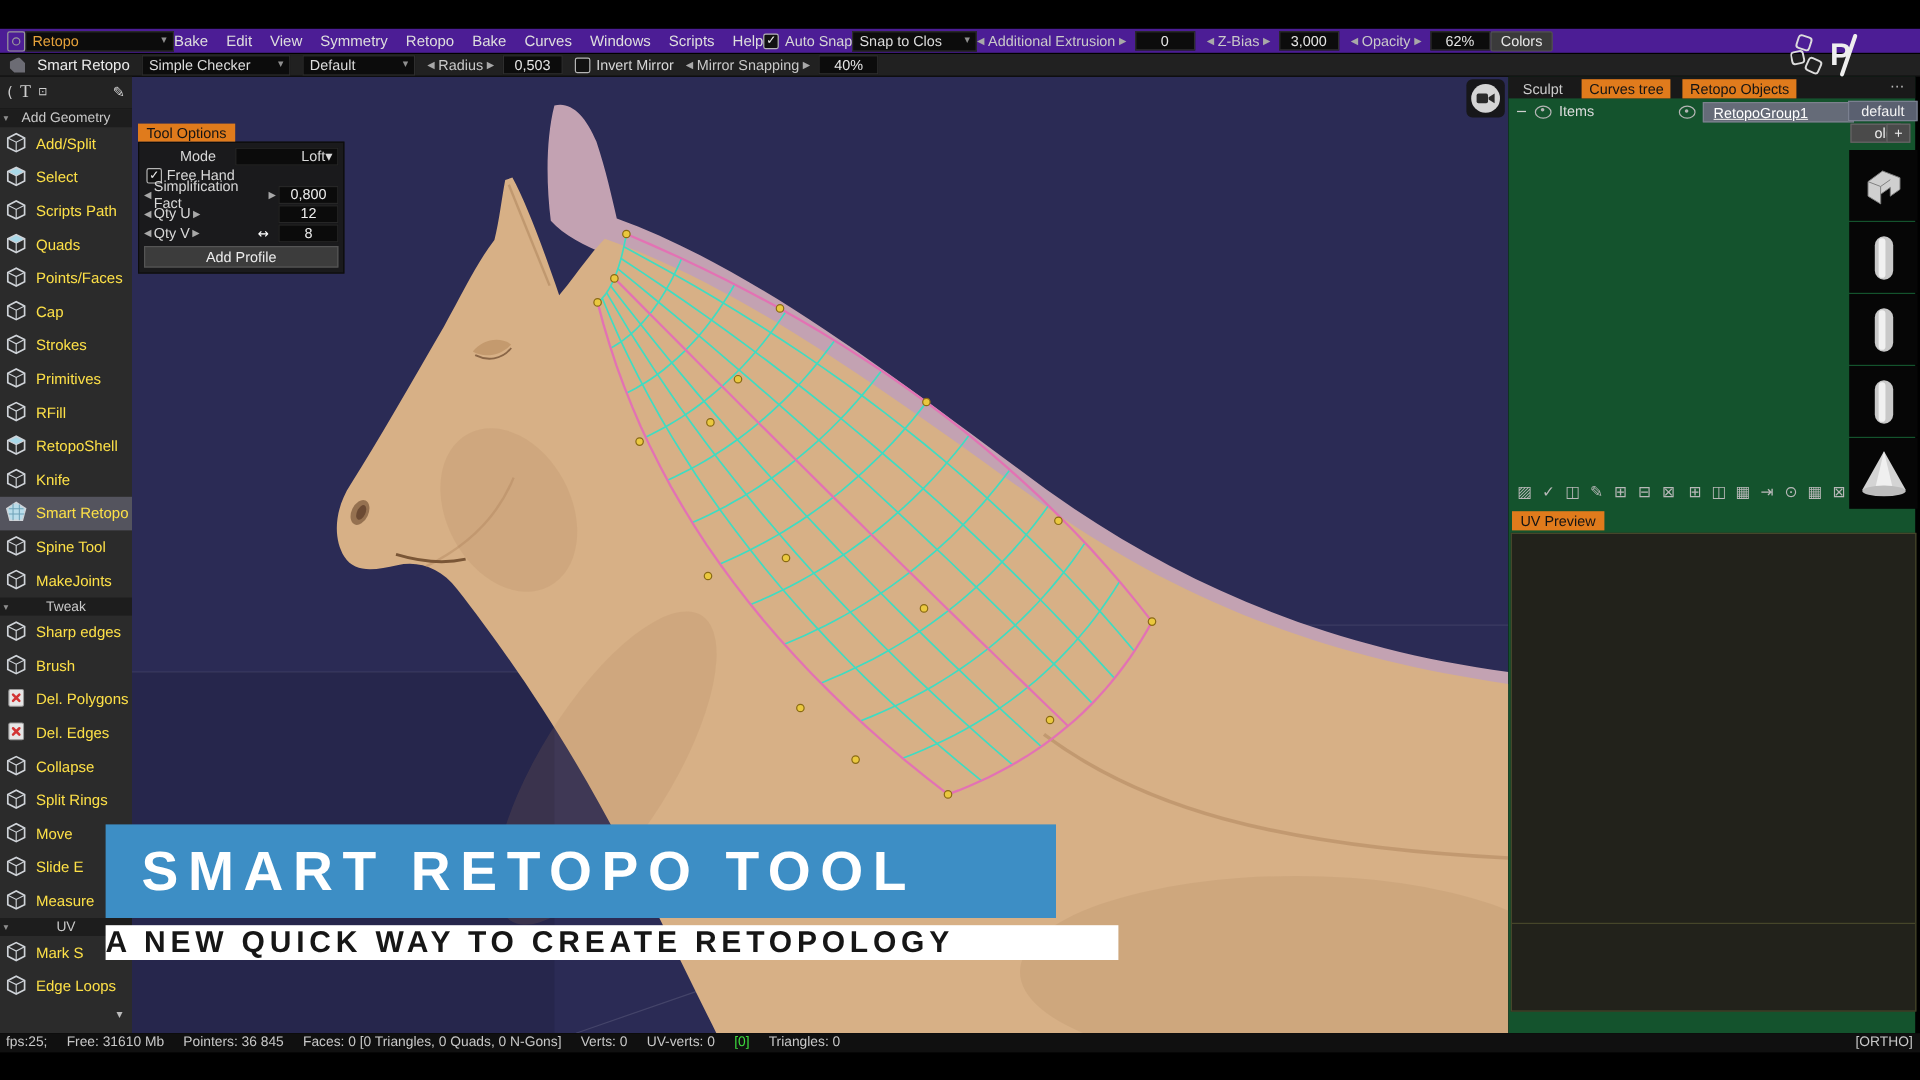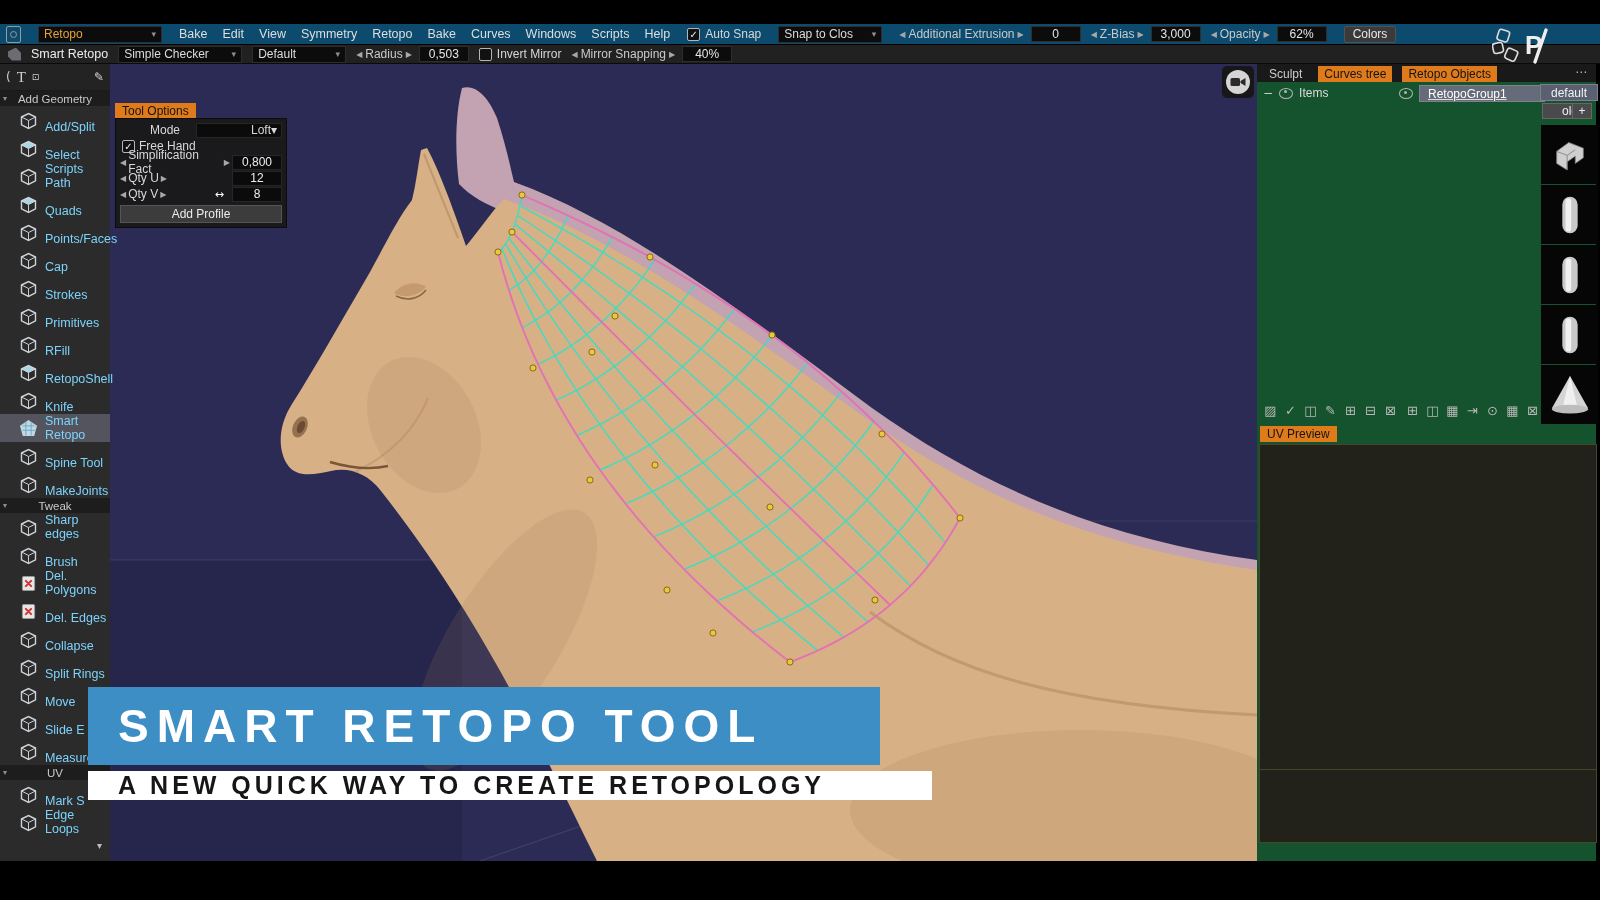--- a/index.html
+++ b/index.html
@@ -2,22 +2,22 @@
 <html><head>
 <meta charset="utf-8">
 <style>
   html,body{margin:0;padding:0;background:#000;}
   .stage{position:relative;width:1600px;height:900px;background:#000;overflow:hidden;
          font-family:"Liberation Sans",sans-serif;color:#d6d6d6;font-size:12px;
          -webkit-font-smoothing:antialiased;}
   .glyph,.arr,.caret,.dots,.minus,.check,.resize{font-family:"DejaVu Sans",sans-serif;}
 
   
-  .menubar{position:absolute;left:0;top:24px;width:1600px;height:21px;background:#0c4a6e;
-           display:flex;align-items:center;gap:17px;padding-left:6px;box-sizing:border-box;
+  .menubar{position:absolute;left:0;top:24px;width:1600px;height:21px;background:#4c1d95;
+           display:flex;align-items:center;gap:0;padding-left:6px;box-sizing:border-box;
            border-bottom:1px solid #000;}
   .appicon{width:13px;height:15px;border:1px solid #9a9a9a;border-radius:2px;position:relative;flex:0 0 auto;}
   .appicon::after{content:"";position:absolute;left:3px;top:4px;width:5px;height:5px;border:1px solid #9a9a9a;border-radius:50%;}
   .select{background:#0c0c0c;border:1px solid #2e2e2e;height:15px;display:flex;align-items:center;
           justify-content:space-between;padding:0 5px;gap:6px;color:#dcdcdc;}
   .select .caret{color:#8f8f8f;font-size:9px;}
   .mode-select{width:112px;color:#e6a23a;}
   .menus{display:flex;gap:15px;color:#dedede;font-size:12.5px;}
   .menus span{cursor:default;}
   .cb{width:11px;height:11px;border:1px solid #b5b5b5;border-radius:2px;display:inline-flex;
@@ -38,21 +38,21 @@
 
   
   .sidebar{position:absolute;left:0;top:64px;width:110px;height:797px;background:#2b2b2b;z-index:5;}
   .quickrow{height:26px;background:#232323;display:flex;align-items:center;gap:6px;padding:0 6px;
             color:#cfcfcf;border-bottom:1px solid #1a1a1a;}
   .quickrow .ttool{font-family:"Liberation Serif",serif;font-size:15px;}
   .quickrow .pencil{margin-left:auto;font-size:12px;color:#d8d8d8;}
   .sb-header{height:15px;background:#1d1d1d;color:#c9c9c9;font-size:11.5px;display:flex;
              align-items:center;justify-content:center;gap:4px;position:relative;}
   .sb-header .caret{position:absolute;left:3px;font-size:8px;color:#8f8f8f;}
-  .sb-item{height:28px;display:flex;align-items:flex-end;gap:6px;padding-left:18px;color:#7dd3fc;font-size:12.5px;}
+  .sb-item{height:28px;display:flex;align-items:center;gap:6px;padding-left:3px;color:#fde047;font-size:12.5px;}
   .sb-item.selected{background:#54545e;}
   .sb-item svg{flex:0 0 auto;}
   .sb-scroll{position:absolute;left:97px;top:776px;color:#bbb;font-size:10px;}
 
   
   .toolopts{position:absolute;left:115px;top:76px;width:172px;z-index:8;}
   .to-tab{display:inline-flex;height:15px;background:#e07b1c;color:#141414;font-size:12px;
           align-items:center;padding:0 7px;margin-top:27px;}
   .to-body{background:rgba(26,26,26,0.96);border:1px solid #0c0c0c;padding:3px 4px 4px 4px;}
   .to-row{display:flex;align-items:center;height:16px;color:#d8d8d8;gap:2px;}
@@ -103,21 +103,21 @@
                 align-items:center;justify-content:center;}
 
   
   .logo{position:absolute;left:1492px;top:26px;z-index:3;}
 
   
   .banner-title{position:absolute;left:88px;top:687px;width:792px;height:78px;background:#3d8ec5;
                 display:flex;align-items:center;padding-left:30px;box-sizing:border-box;z-index:40;}
   .banner-title span{color:#ffffff;font-size:46px;font-weight:bold;letter-spacing:8px;}
   .banner-sub{position:absolute;left:88px;top:771px;width:844px;height:29px;background:#ffffff;
-              display:flex;align-items:flex-end;padding-left:30px;box-sizing:border-box;z-index:40;}
+              display:flex;align-items:flex-end;box-sizing:border-box;z-index:40;}
   .banner-sub span{color:#161616;font-size:25px;font-weight:bold;letter-spacing:4px;}
 
   
   .statusbar{position:absolute;left:0;top:861px;width:1600px;height:16px;background:#101010;
              display:flex;align-items:center;gap:16px;padding-left:5px;box-sizing:border-box;
              font-size:11.5px;color:#c8c8c8;z-index:45;}
   .statusbar .right{position:absolute;right:6px;}
 </style>
 </head>
 <body>
@@ -630,13 +630,24 @@
     </svg>
   </div>
 
   <div class="banner-title">
     <span>SMART RETOPO TOOL</span>
   </div>
   <div class="banner-sub">
     <span>A NEW QUICK WAY TO CREATE RETOPOLOGY</span>
   </div>
 
+  <div class="statusbar" id="statusbar">
+    <span>fps:25;</span>
+      <span>Free: 31610 Mb</span>
+      <span>Pointers: 36 845</span>
+      <span>Faces: 0 [0 Triangles, 0 Quads, 0 N-Gons]</span>
+      <span>Verts: 0</span>
+      <span>UV-verts: 0</span>
+      <span style="color: rgb(61, 220, 61);">[0]</span>
+      <span>Triangles: 0</span>
+      <span class="right">[ORTHO]</span>
+  </div>
 </div>
 
 </body></html>

